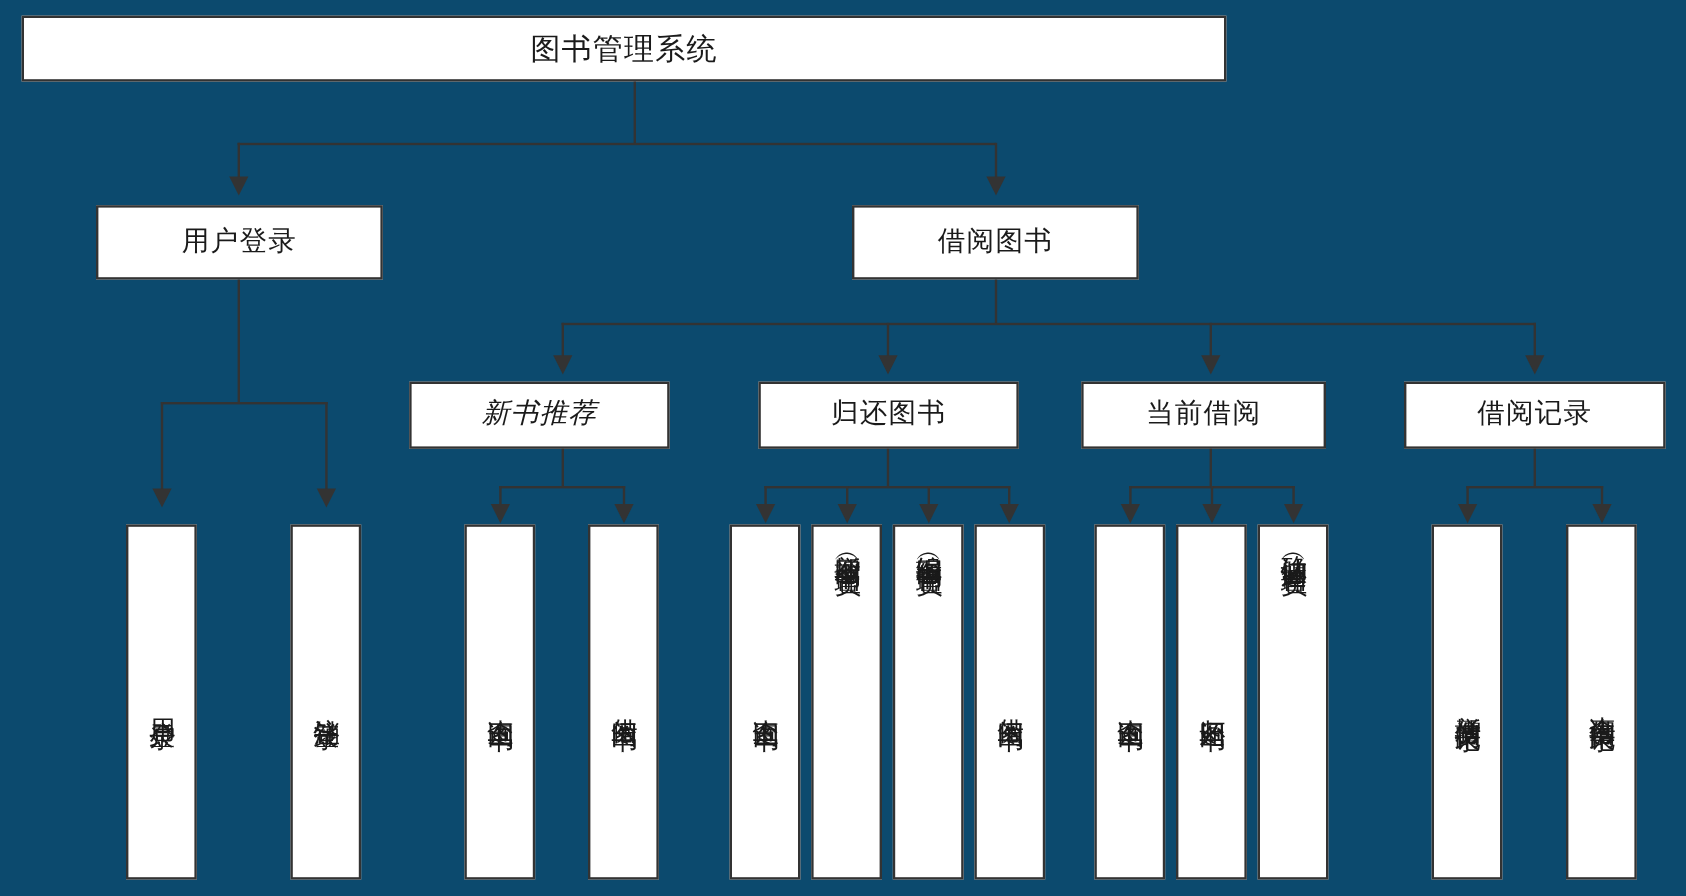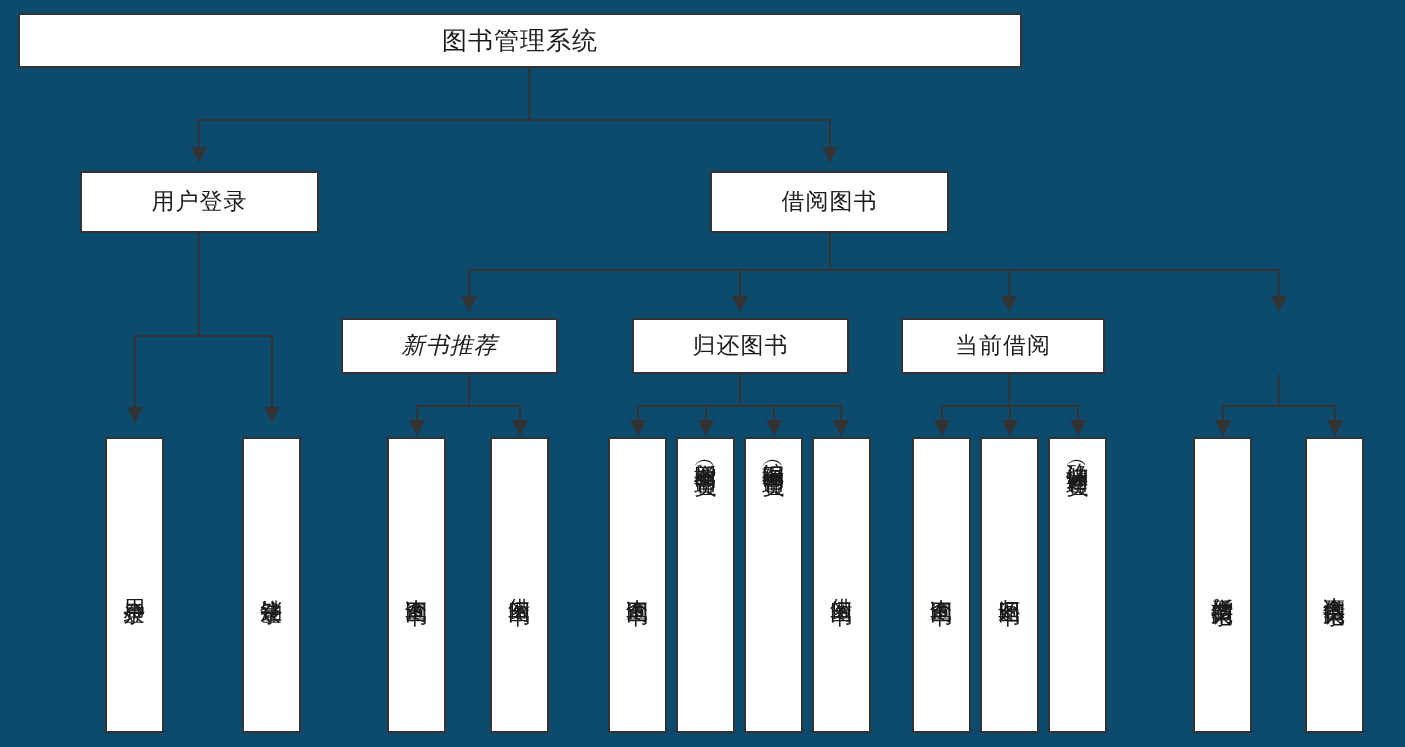--- a/index.html
+++ b/index.html
@@ -108,20 +108,21 @@
   <div class="conn vline" style="left:739px; top:269px; width:2px; height:30px;"></div>
   <div class="arrow" style="left:732px; top:296px;"></div>
   <div class="conn vline" style="left:1008px; top:269px; width:2px; height:30px;"></div>
   <div class="arrow" style="left:1001px; top:296px;"></div>
   <div class="conn vline" style="left:1278px; top:269px; width:2px; height:30px;"></div>
   <div class="arrow" style="left:1271px; top:296px;"></div>
 
   <div class="node node-h" style="left:341px; top:318px; width:217px; height:56px;font-style:italic;">新书推荐</div>
   <div class="node node-h" style="left:632px; top:318px; width:217px; height:56px;">归还图书</div>
   <div class="node node-h" style="left:901px; top:318px; width:204px; height:56px;">当前借阅</div>
+  <div class="node node-h" style="left:1170px; top:318px; width:218px; height:56px;">借阅记录</div>
 
   <div class="conn vline" style="left:468px; top:374px; width:2px; height:32px;"></div>
   <div class="conn hline" style="left:416px; top:405px; width:105px; height:2px;"></div>
   <div class="conn vline" style="left:416px; top:405px; width:2px; height:18px;"></div>
   <div class="arrow" style="left:409px; top:420px;"></div>
   <div class="conn vline" style="left:519px; top:405px; width:2px; height:18px;"></div>
   <div class="arrow" style="left:512px; top:420px;"></div>
 
   <div class="conn vline" style="left:739px; top:374px; width:2px; height:32px;"></div>
   <div class="conn hline" style="left:637px; top:405px; width:205px; height:2px;"></div>

